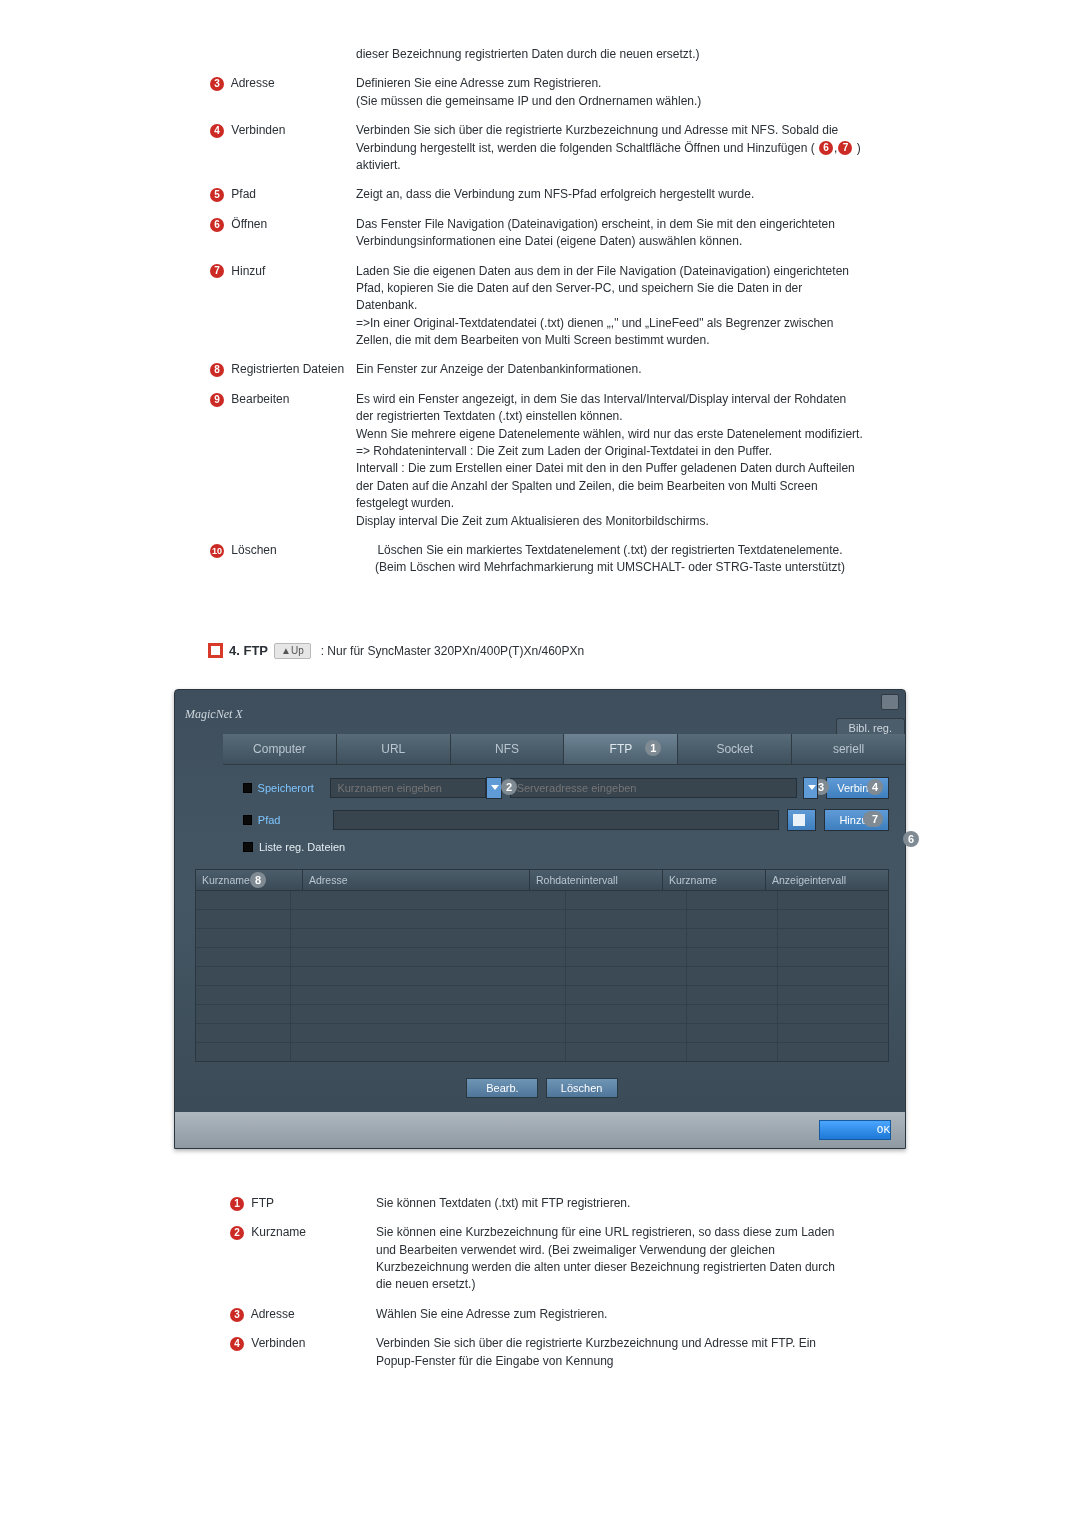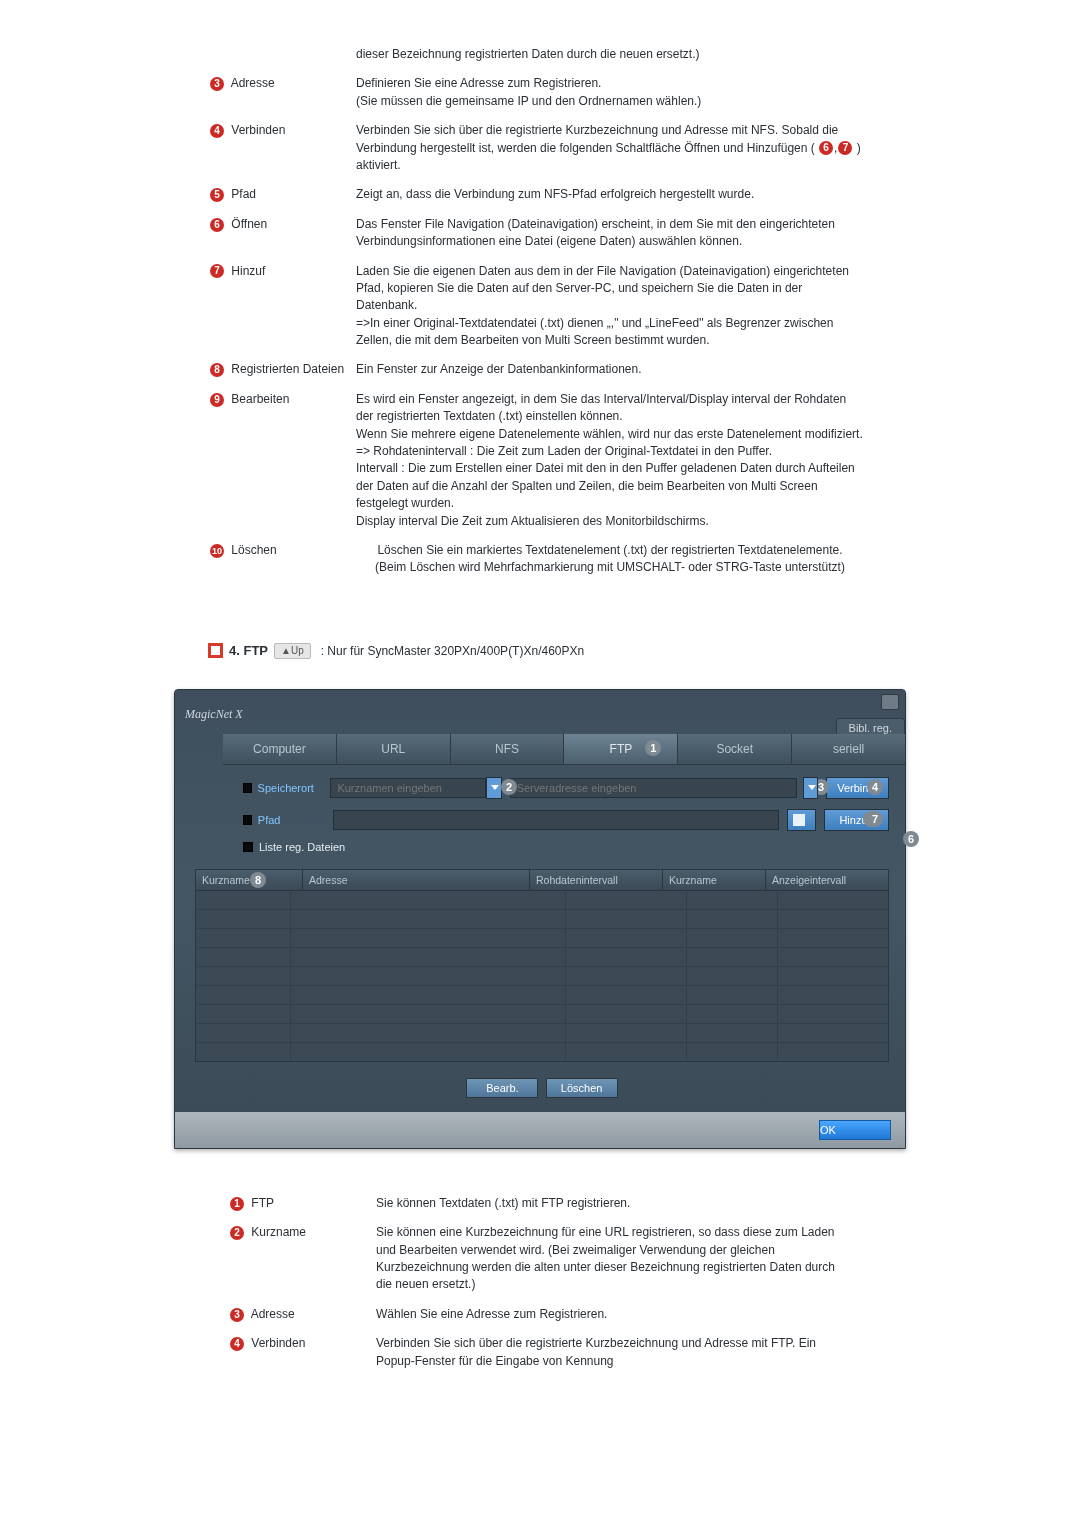--- a/index.html
+++ b/index.html
@@ -234,21 +234,21 @@
     line-height:18px; margin:0 2px;
   }
   .footer-bar{
     background:linear-gradient(#aeb7be,#8f99a1);
     padding:8px 14px; text-align:right;
   }
   .ok-btn{
     display:inline-block; width:70px; height:18px;
     background:linear-gradient(#4aa6ff,#1e78d6);
     border:1px solid #175a9f; color:#fff; font-size:11px;
-    line-height:18px; text-align:left;
+    line-height:18px; text-align:right;font-family:Liberation Mono, monospace;
   }
 
   .app-brand { font-family:"Times New Roman",serif; }
 </style>
 </head>
 <body>
 
 <div class="page">
 
   <table class="desc-table">

